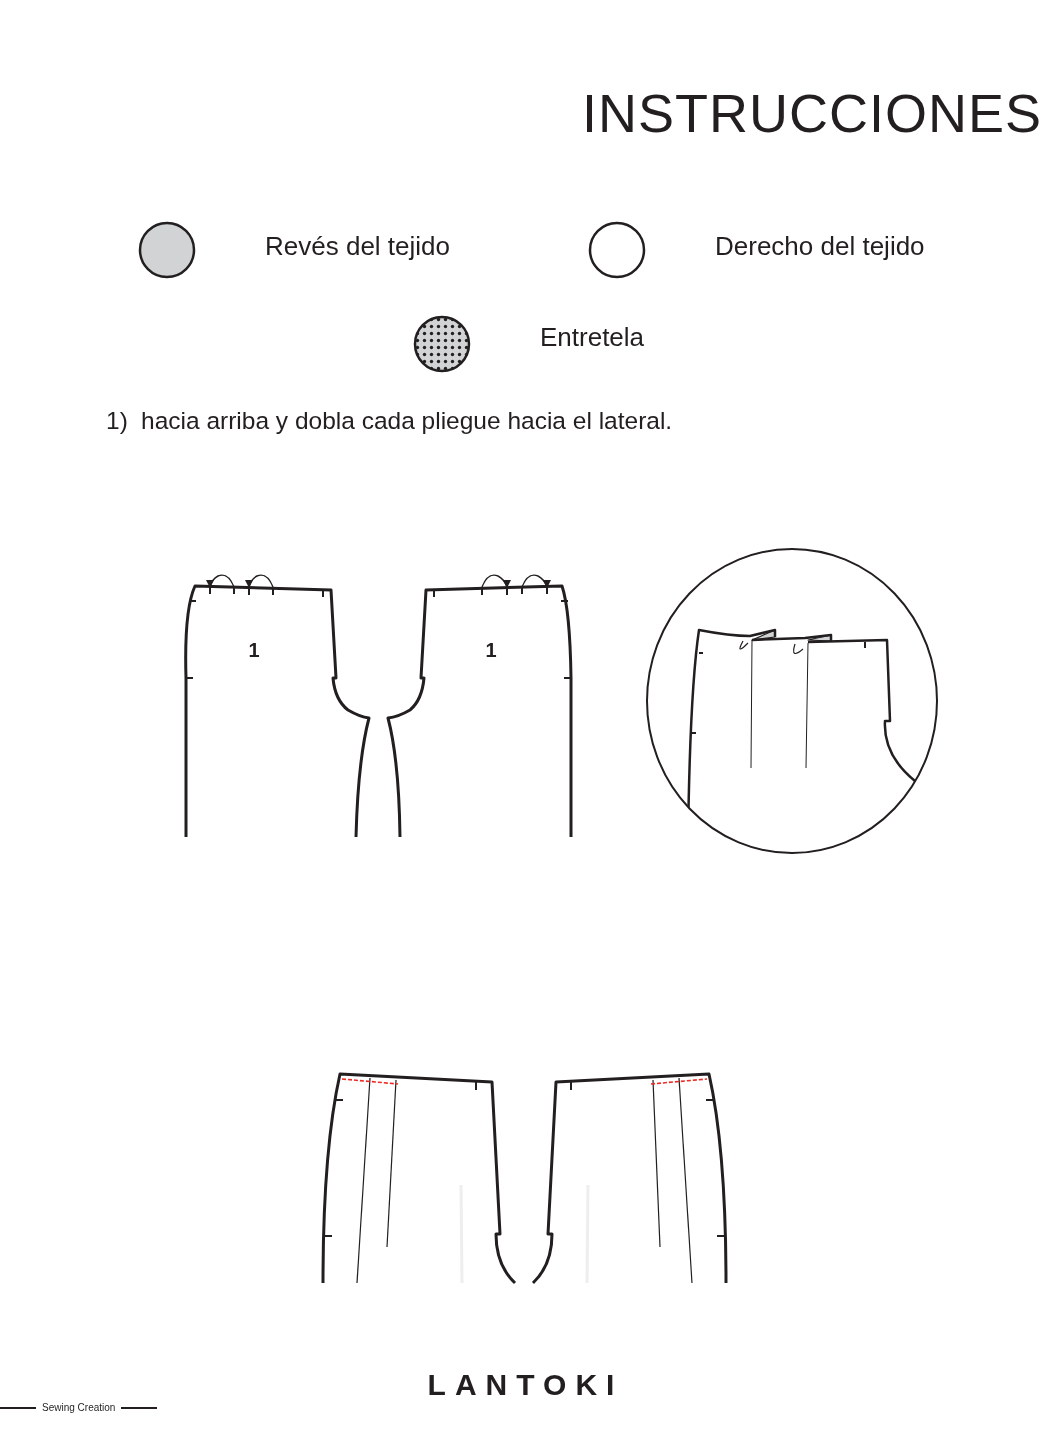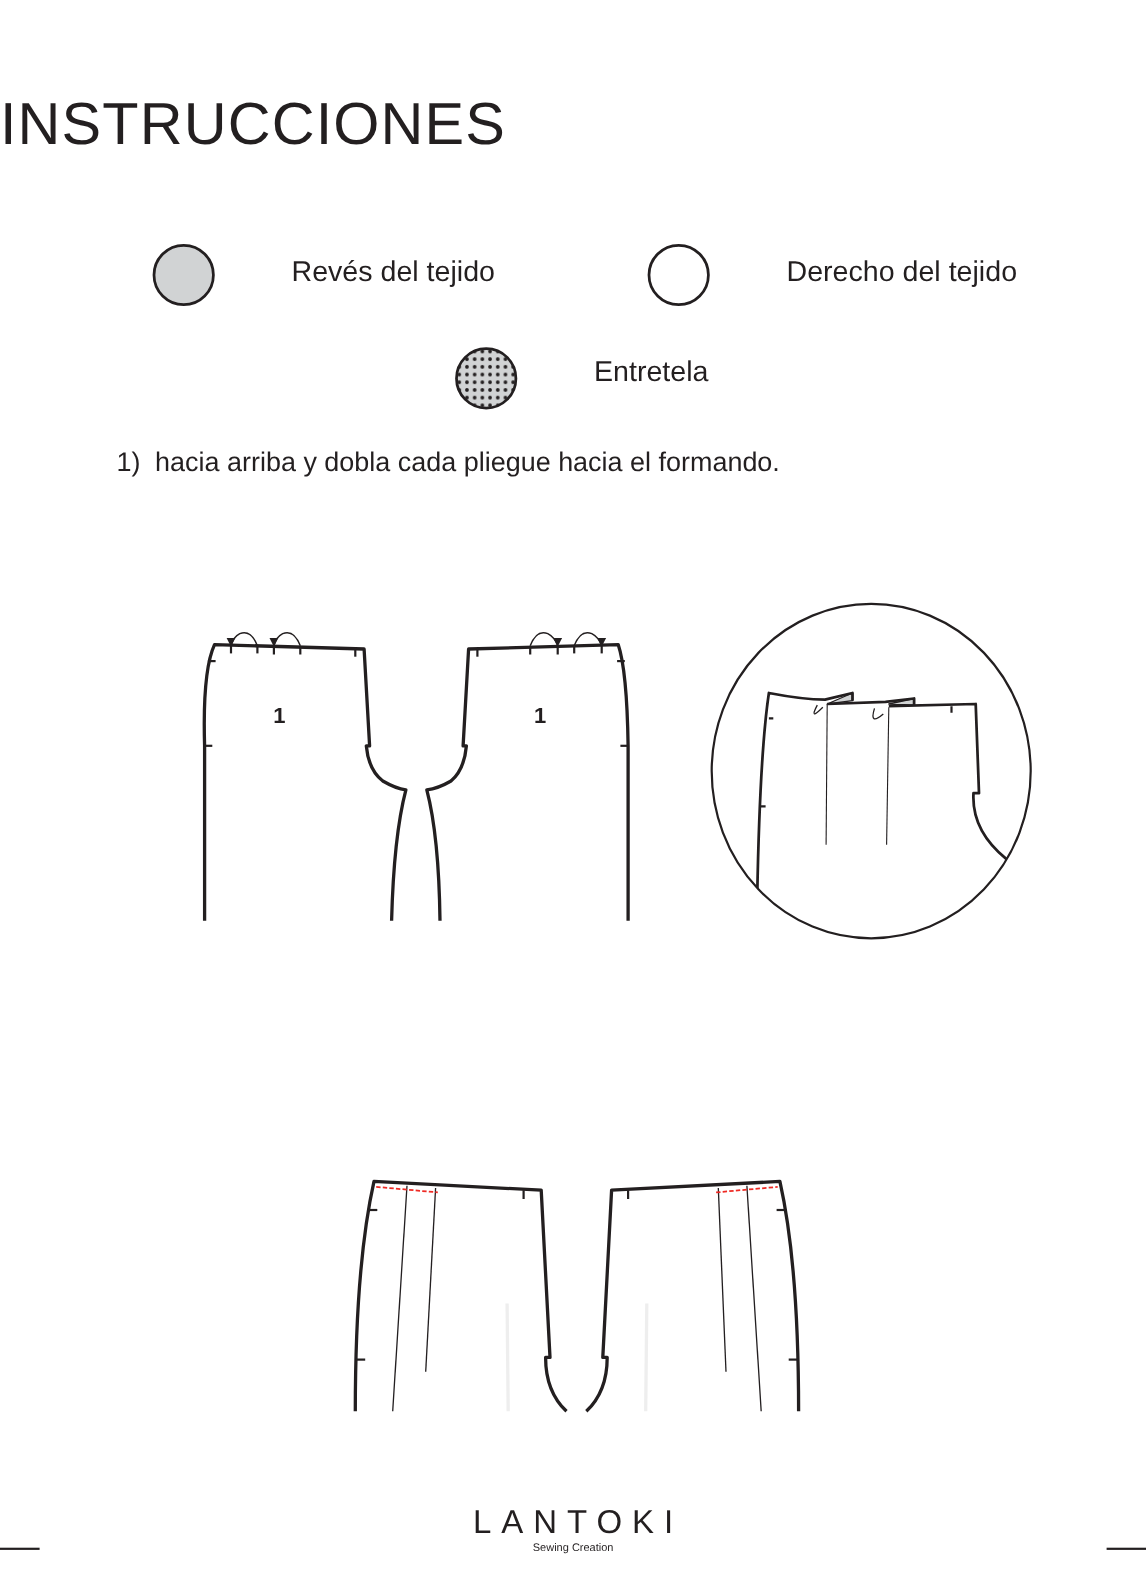--- a/index.html
+++ b/index.html
@@ -1,23 +1,23 @@
 <!DOCTYPE html>
 <html><head>
   <meta charset="utf-8">
   <style>
     html, body { margin: 0; padding: 0; background: #ffffff; }
     body { width: 1042px; height: 1430px; position: relative; overflow: hidden; font-family: "Liberation Sans", "DejaVu Sans", sans-serif; color: #231f20; }
     .abs { position: absolute; }
-    .title { left: 0; width: 1042px; top: 82px; text-align: left; font-size: 54px; letter-spacing: 1px; font-weight: normal; }
+    .title { left: 0; width: 1042px; top: 82px; text-align: right; font-size: 54px; letter-spacing: 1px; font-weight: normal; }
     .legend-label { font-size: 26px; margin-left: 44px; }
     .step-text { font-size: 24.5px; line-height: 33px; }
     .brand { left: 0; width: 1042px; top: 1368px; text-align: center; }
-    .brand-name { font-size: 30px; font-weight: normal; letter-spacing: 9px; padding-left: 9px; }
-    .brand-sub { font-size: 10px; display: flex; align-items: center; justify-content: space-between; gap: 6px; margin-top: 0px; }
+    .brand-name { font-size: 30px; font-weight: bold; letter-spacing: 9px; padding-left: 9px; }
+    .brand-sub { font-size: 10px; display: flex; align-items: center; justify-content: flex-start; gap: 6px; margin-top: 0px; }
     .brand-sub .rule { width: 36px; height: 2px; background: #231f20; }
     svg { position: absolute; overflow: visible; }
   </style>
 </head>
 <body>
 
 <div class="abs title">INSTRUCCIONES</div>
 
 <svg style="left:138px;top:221px" width="58" height="58">
   <ellipse cx="29" cy="29" rx="27" ry="27" fill="#d1d3d4" stroke="#231f20" stroke-width="2.5"></ellipse>
@@ -39,21 +39,21 @@
     </pattern>
   </defs>
   <ellipse cx="29" cy="29" rx="27" ry="27" fill="#d1d3d4"></ellipse>
   <rect x="0" y="0" width="58" height="58" fill="url(#dots)" clip-path="url(#dotclip)"></rect>
   <ellipse cx="29" cy="29" rx="27" ry="27" fill="none" stroke="#231f20" stroke-width="2.5"></ellipse>
 </svg>
 <div class="abs legend-label" style="left:496px;top:322px">Entretela</div>
 
 <div class="abs step-text" style="left:106px;top:404px">1)</div>
 <div class="abs step-text" style="left:141px;top:404px">
-  <div>hacia arriba y dobla cada pliegue hacia el formando.</div>
+  <div>hacia arriba y dobla cada pliegue hacia el lateral.</div>
 </div>
 
 <svg style="left:170px;top:560px" width="420" height="290" viewBox="0 0 420 290">
   <g fill="none" stroke="#231f20" stroke-width="3" stroke-linejoin="round">
 
     <path d="M16,277 L16,118 Q14,50 25,26 L161,30 L166,118 L163,118 Q165,140 178,150 Q190,157 199,158 Q188,200 186,277"></path>
 
     <path d="M401,277 L401,118 Q400,50 392,26 L256,30 L251,118 L254,118 Q252,140 240,150 Q228,157 218,158 Q229,200 230,277"></path>
   </g>
   <g stroke="#231f20" stroke-width="2">

